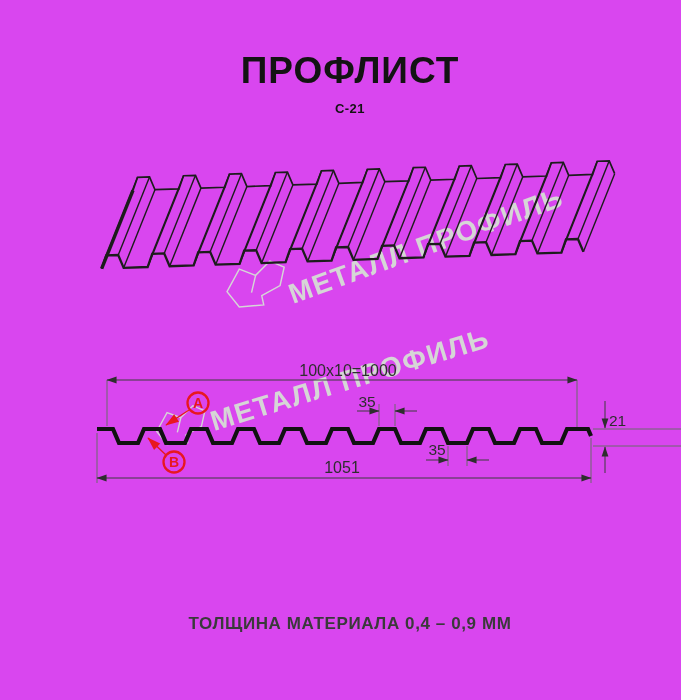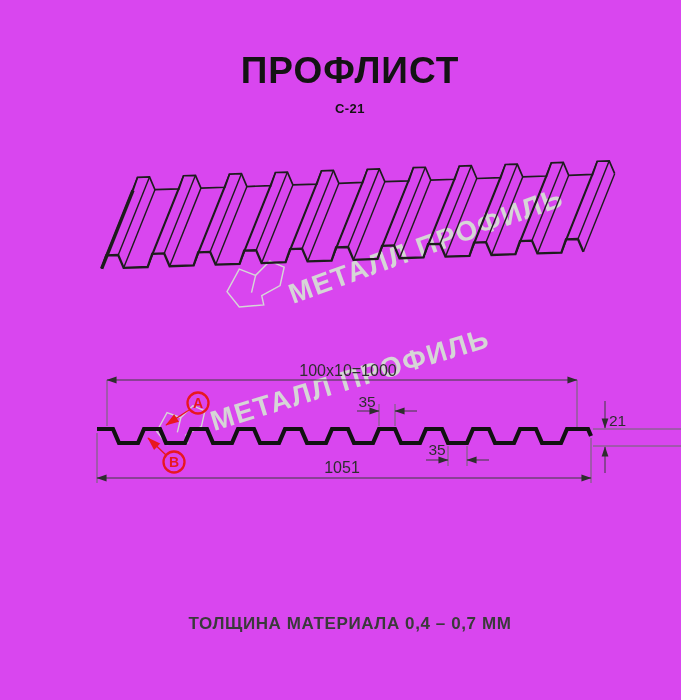--- a/index.html
+++ b/index.html
@@ -125,15 +125,15 @@
       <circle class="redcirc" cx="198" cy="403" r="10.5"></circle>
       <text class="abtxt" text-anchor="middle" x="198" y="408">A</text>
     </g>
     <g>
       <line class="redline" x1="166" y1="455" x2="148" y2="438" marker-end="url(#arwR)"></line>
       <circle class="redcirc" cx="174" cy="462" r="10.5"></circle>
       <text class="abtxt" text-anchor="middle" x="174" y="467">B</text>
     </g>
   </svg>
 
-  <div class="footer-note">ТОЛЩИНА МАТЕРИАЛА 0,4 – 0,7 ММ</div>
+  <div class="footer-note">ТОЛЩИНА МАТЕРИАЛА 0,4 – 0,9 ММ</div>
 
 </div>
 
 </body></html>

